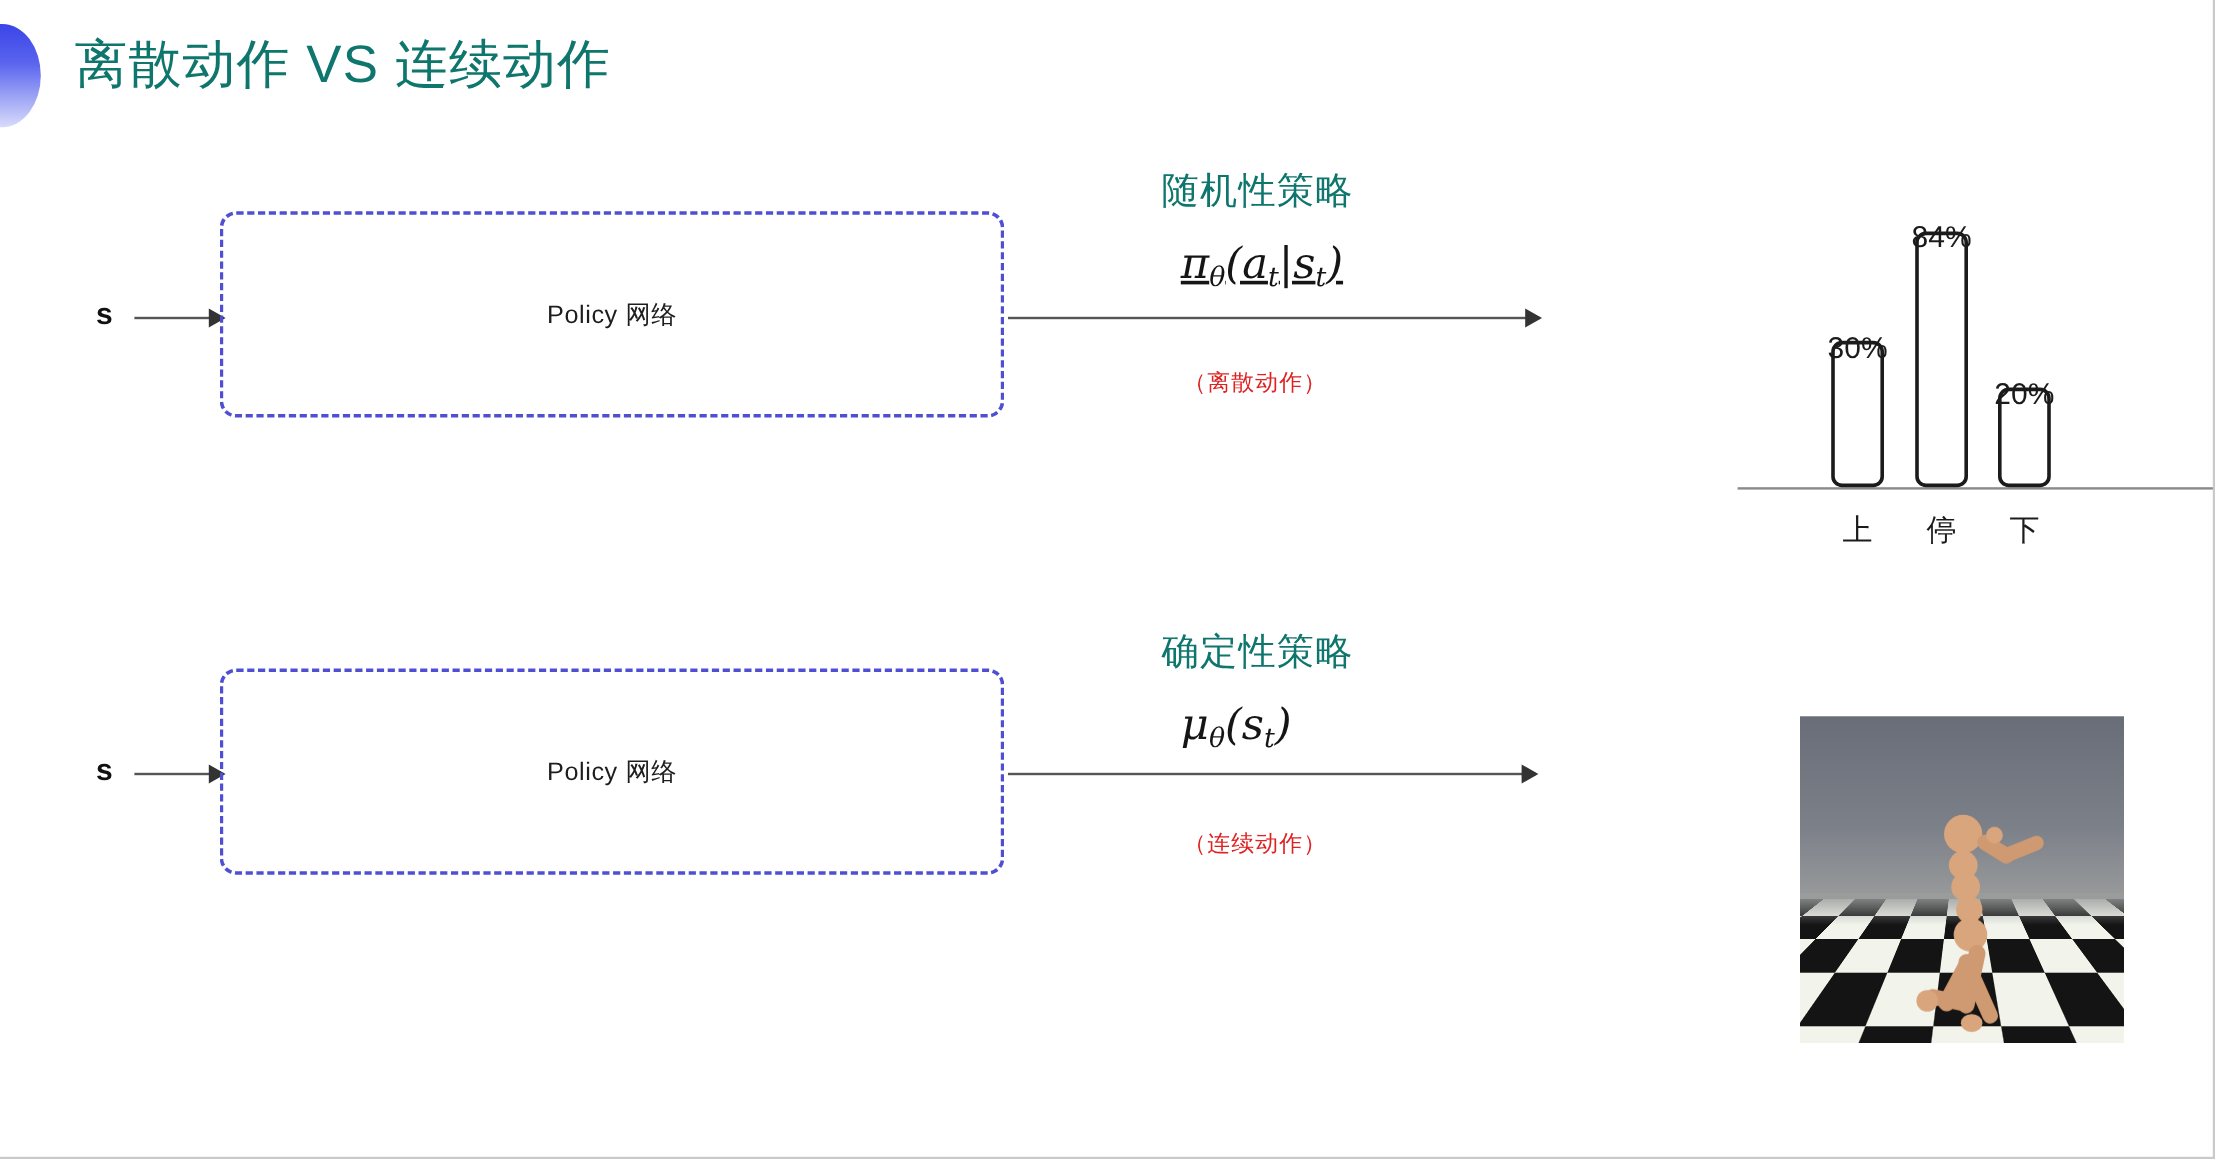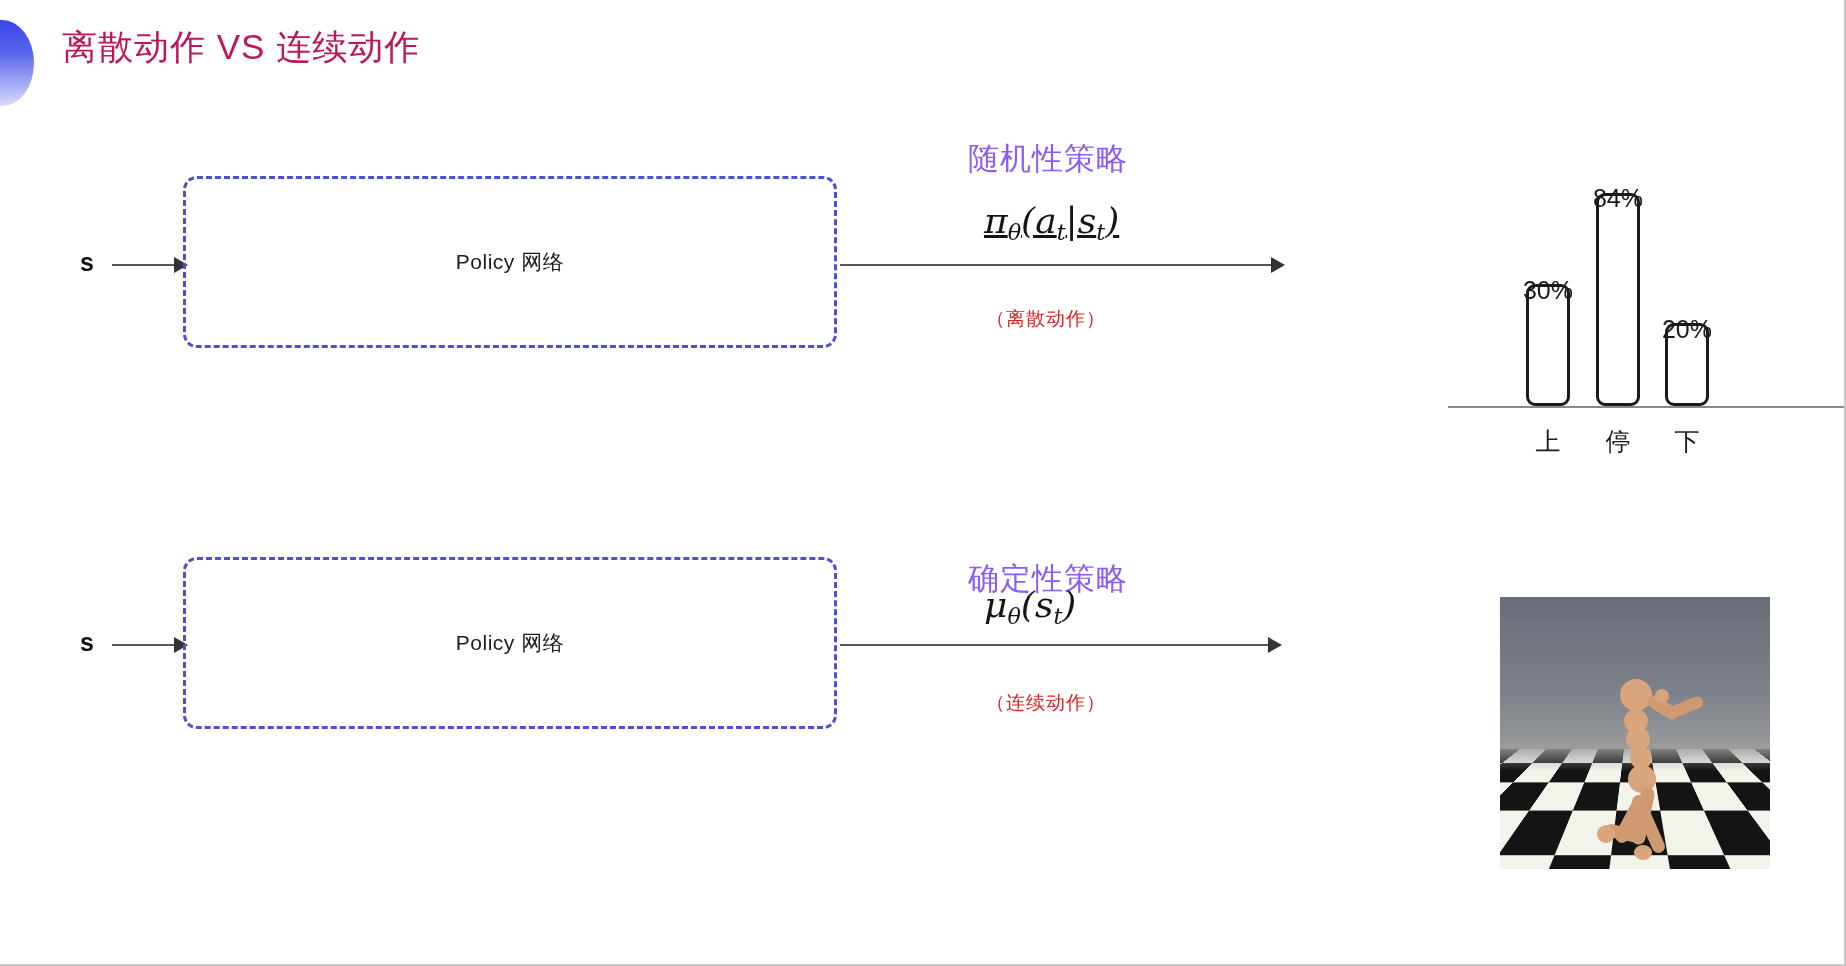--- a/index.html
+++ b/index.html
@@ -27,24 +27,24 @@
     top: 20px;
     width: 64px;
     height: 86px;
     border-radius: 0 50% 50% 0 / 0 50% 50% 0;
     background: linear-gradient(180deg, #3a45e8 0%, #5a64ee 38%, #9ba3f4 70%, #d8dbfb 100%);
   }
   .title-text {
     position: absolute;
     left: 62px;
     top: 24px;
-    font-size: 35px;
+    font-size: 44px;
     font-weight: 400;
     letter-spacing: 1px;
-    color: #be185d;
+    color: #0f766e;
     white-space: nowrap;
   }
 
   
   .policy-box {
     position: absolute;
     border: 3px dashed #4f4fd4;
     border-radius: 14px;
     background: transparent;
     box-sizing: border-box;
@@ -80,21 +80,21 @@
     top: 50%;
     transform: translateY(-50%);
     border-style: solid;
     border-width: 8px 0 8px 14px;
     border-color: transparent transparent transparent #333333;
   }
 
   .policy-name {
     position: absolute;
     font-size: 31px;
-    color: #8b5cf6;
+    color: #0f766e;
     white-space: nowrap;
     letter-spacing: 1px;
     text-align: right;
   }
   .policy-formula {
     position: absolute;
     font-family: "DejaVu Serif", "Liberation Serif", serif;
     font-style: italic;
     font-size: 36px;
     color: #151515;
@@ -248,21 +248,21 @@
 
   <div class="s-label" style="left:80px; top:628px;">s</div>
   <div class="arrow" style="left:112px; top:644px; width:74px;"></div>
 
   <div class="policy-box" style="left:183px; top:557px; width:654px; height:172px;">
     <div class="policy-box-label">Policy 网络</div>
   </div>
 
   <div class="arrow" style="left:840px; top:644px; width:440px;"></div>
 
-  <div class="policy-name" style="left:968px; top:522px;margin-top:36px;">确定性策略</div>
+  <div class="policy-name" style="left:968px; top:522px;">确定性策略</div>
 
   <div class="policy-formula" style="left:984px; top:584px;">
     <span>μ</span><sub>θ</sub><span>(s</span><sub>t</sub><span>)</span>
   </div>
 
   <div class="policy-note" style="left:986px; top:690px;">（连续动作）</div>
 
   <div id="humanoid-frame">
     <div class="sky"></div>
     <div class="floor"></div>

